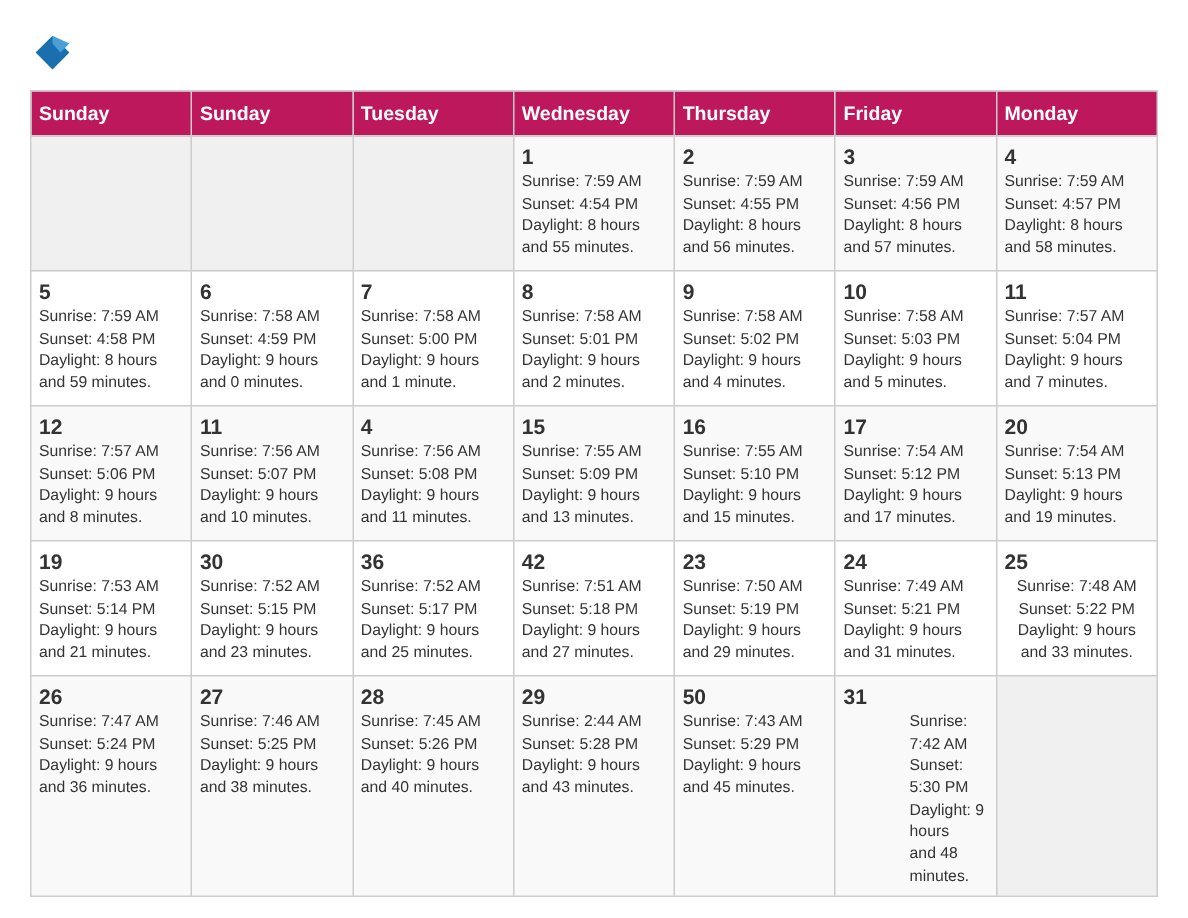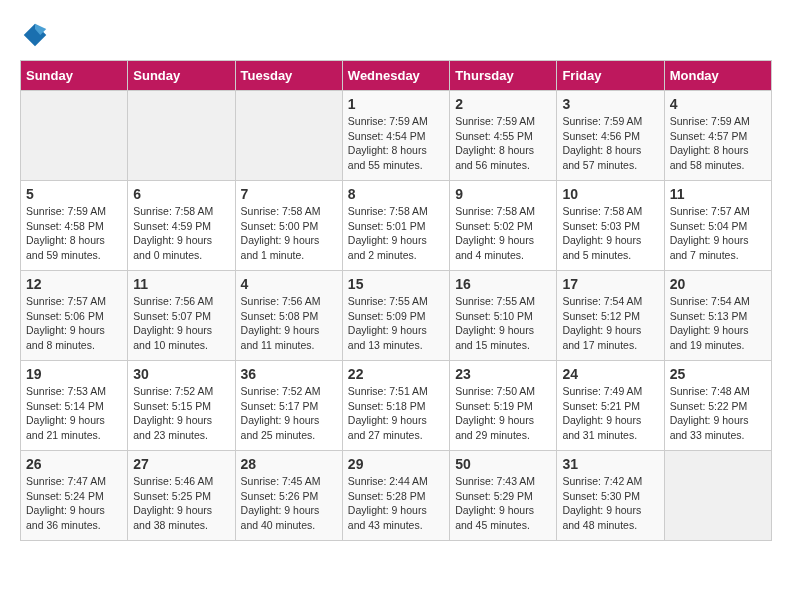--- a/index.html
+++ b/index.html
@@ -277,21 +277,21 @@
 and 23 minutes.</div>
         </td>
         <td>
           <span class="day-number">36</span>
           <div class="day-info" style="white-space: pre-line;">Sunrise: 7:52 AM
 Sunset: 5:17 PM
 Daylight: 9 hours
 and 25 minutes.</div>
         </td>
         <td>
-          <span class="day-number">22</span>
+          <span class="day-number">42</span>
           <div class="day-info" style="white-space: pre-line;">Sunrise: 7:51 AM
 Sunset: 5:18 PM
 Daylight: 9 hours
 and 27 minutes.</div>
         </td>
         <td>
           <span class="day-number">23</span>
           <div class="day-info" style="white-space: pre-line;">Sunrise: 7:50 AM
 Sunset: 5:19 PM
 Daylight: 9 hours
@@ -299,37 +299,37 @@
         </td>
         <td>
           <span class="day-number">24</span>
           <div class="day-info" style="white-space: pre-line;">Sunrise: 7:49 AM
 Sunset: 5:21 PM
 Daylight: 9 hours
 and 31 minutes.</div>
         </td>
         <td>
           <span class="day-number">25</span>
-          <div class="day-info" style="white-space: pre-line;">Sunrise: 7:48 AM
+          <div class="day-info" style="white-space: pre-line; text-align: center;">Sunrise: 7:48 AM
 Sunset: 5:22 PM
 Daylight: 9 hours
 and 33 minutes.</div>
         </td>
       </tr>
       <tr>
         <td>
           <span class="day-number">26</span>
           <div class="day-info" style="white-space: pre-line;">Sunrise: 7:47 AM
 Sunset: 5:24 PM
 Daylight: 9 hours
 and 36 minutes.</div>
         </td>
         <td>
           <span class="day-number">27</span>
-          <div class="day-info" style="white-space: pre-line;">Sunrise: 5:46 AM
+          <div class="day-info" style="white-space: pre-line;">Sunrise: 7:46 AM
 Sunset: 5:25 PM
 Daylight: 9 hours
 and 38 minutes.</div>
         </td>
         <td>
           <span class="day-number">28</span>
           <div class="day-info" style="white-space: pre-line;">Sunrise: 7:45 AM
 Sunset: 5:26 PM
 Daylight: 9 hours
 and 40 minutes.</div>
@@ -343,21 +343,21 @@
         </td>
         <td>
           <span class="day-number">50</span>
           <div class="day-info" style="white-space: pre-line;">Sunrise: 7:43 AM
 Sunset: 5:29 PM
 Daylight: 9 hours
 and 45 minutes.</div>
         </td>
         <td>
           <span class="day-number">31</span>
-          <div class="day-info" style="white-space: pre-line;">Sunrise: 7:42 AM
+          <div class="day-info" style="white-space: pre-line; margin-left: 44px;">Sunrise: 7:42 AM
 Sunset: 5:30 PM
 Daylight: 9 hours
 and 48 minutes.</div>
         </td>
         <td class="empty"></td>
       </tr>
     </tbody>
 </table>
 
 </body></html>

